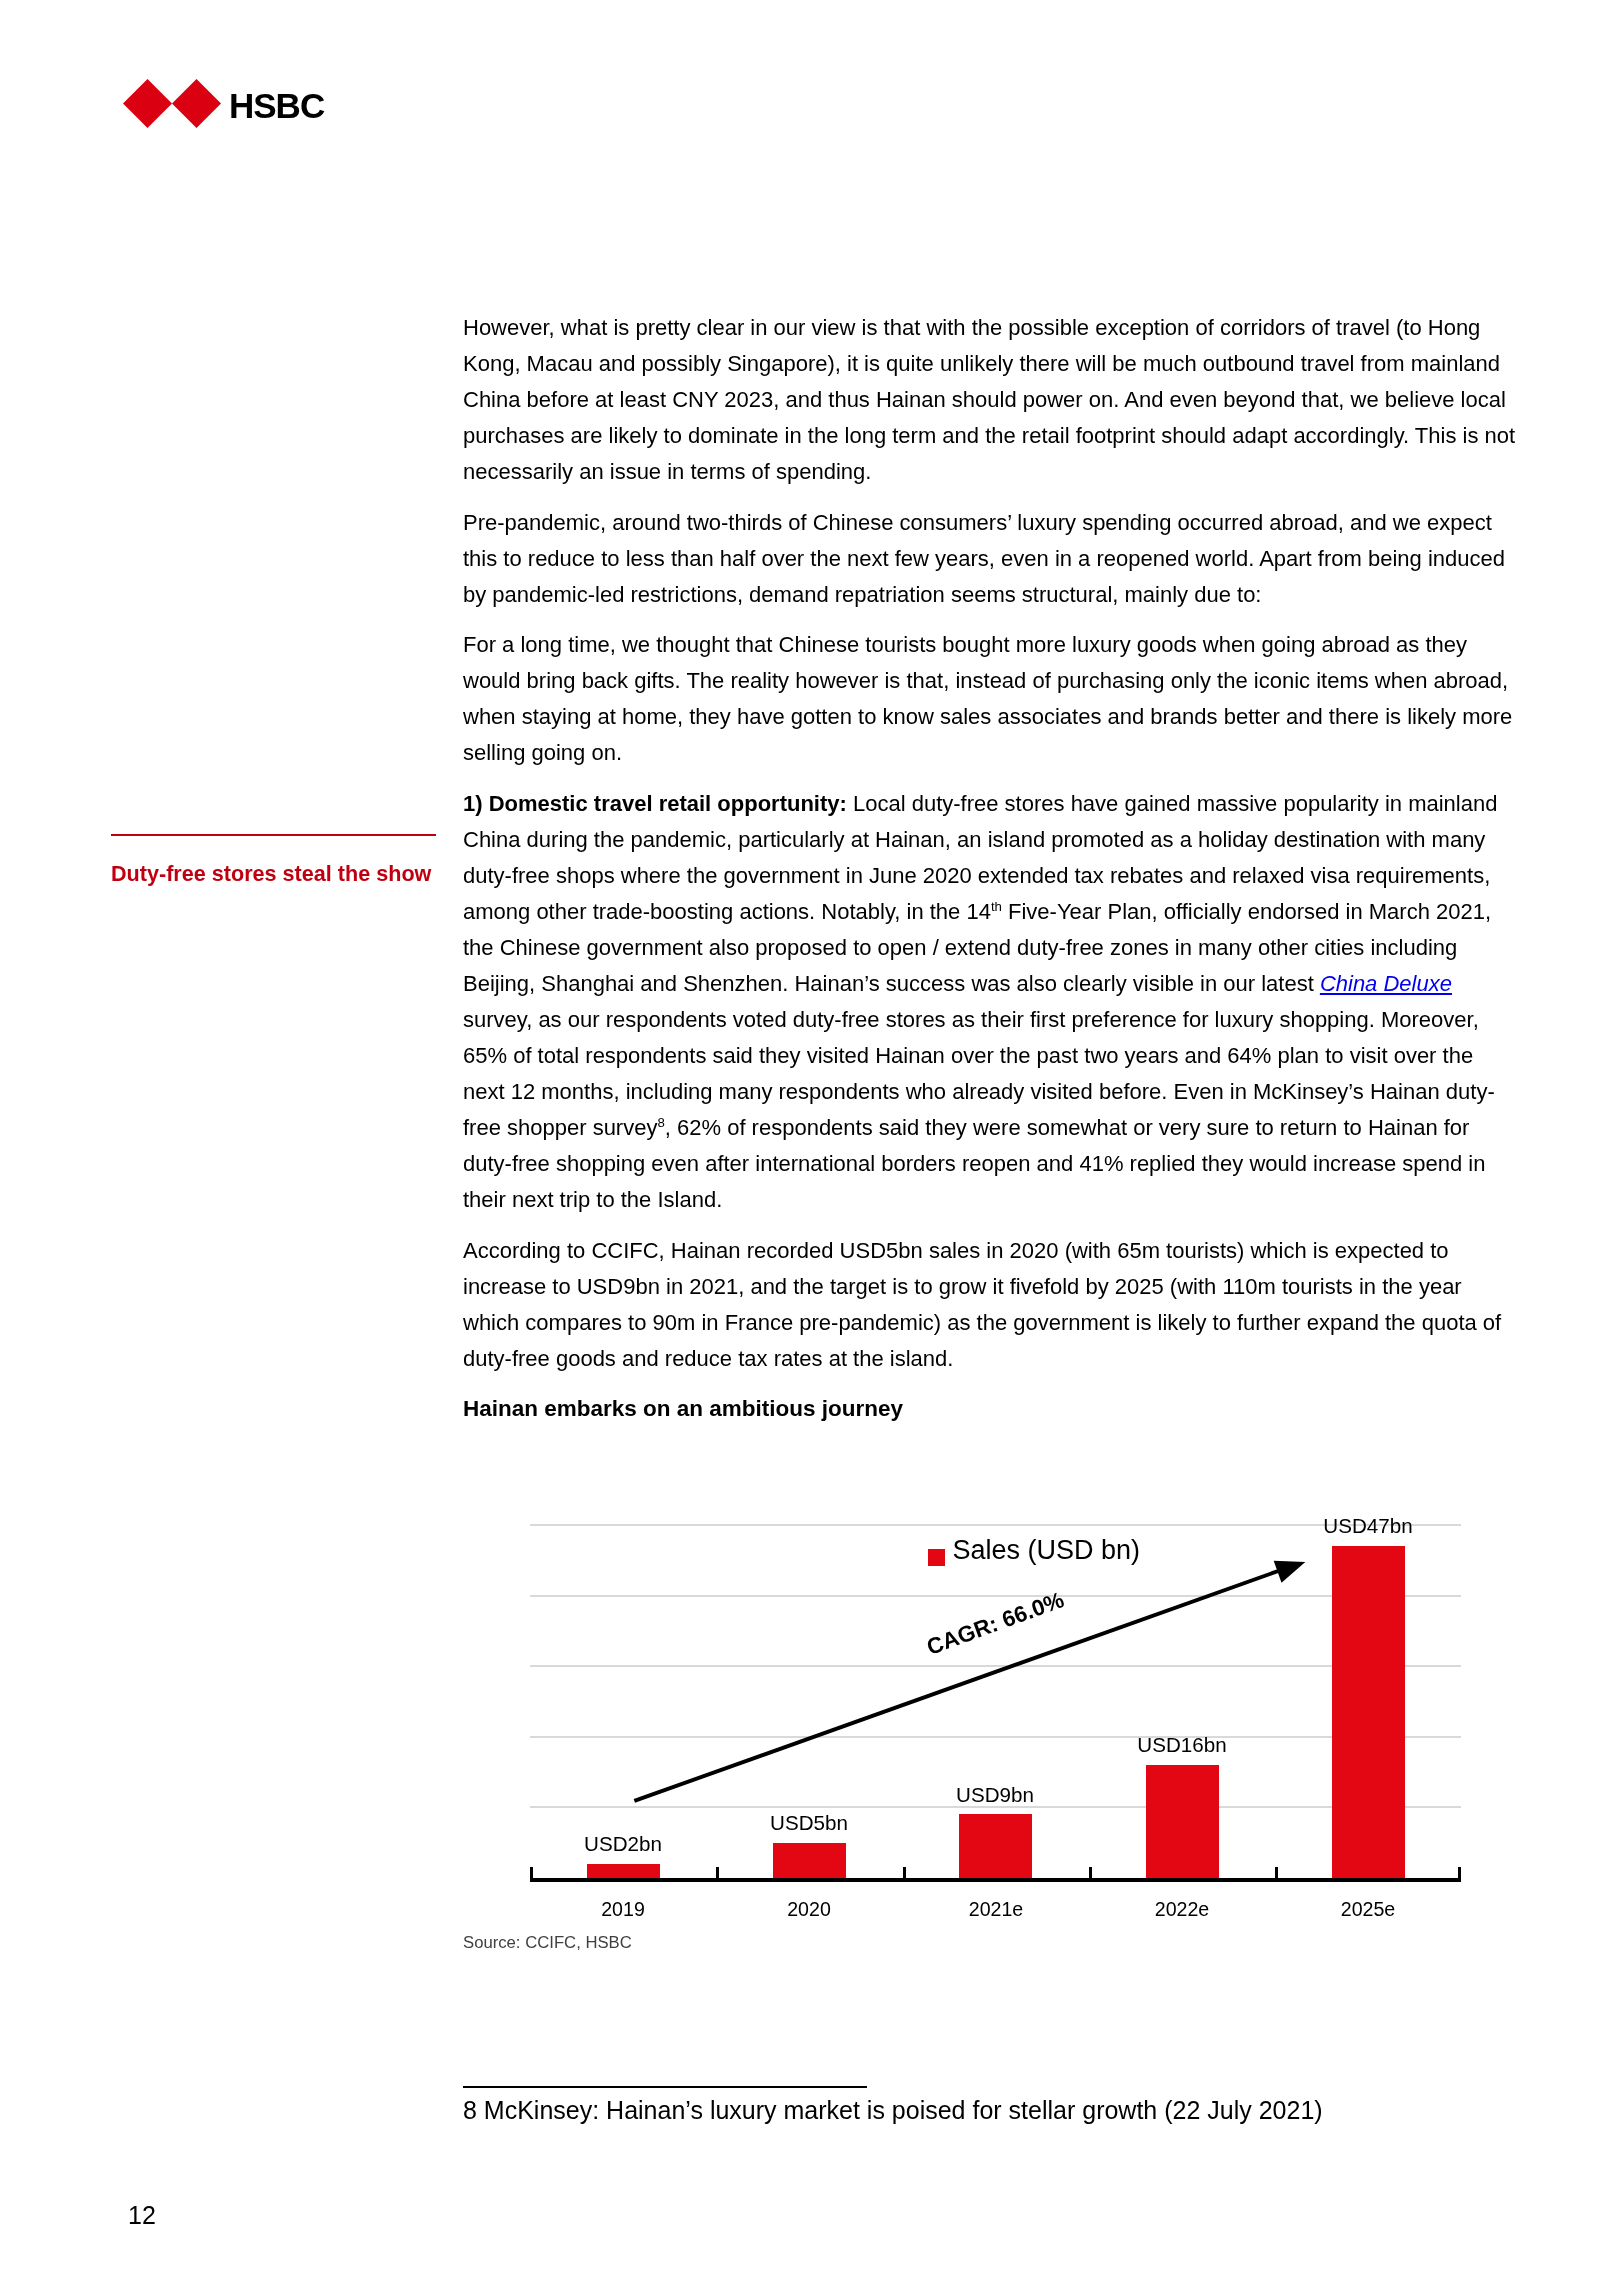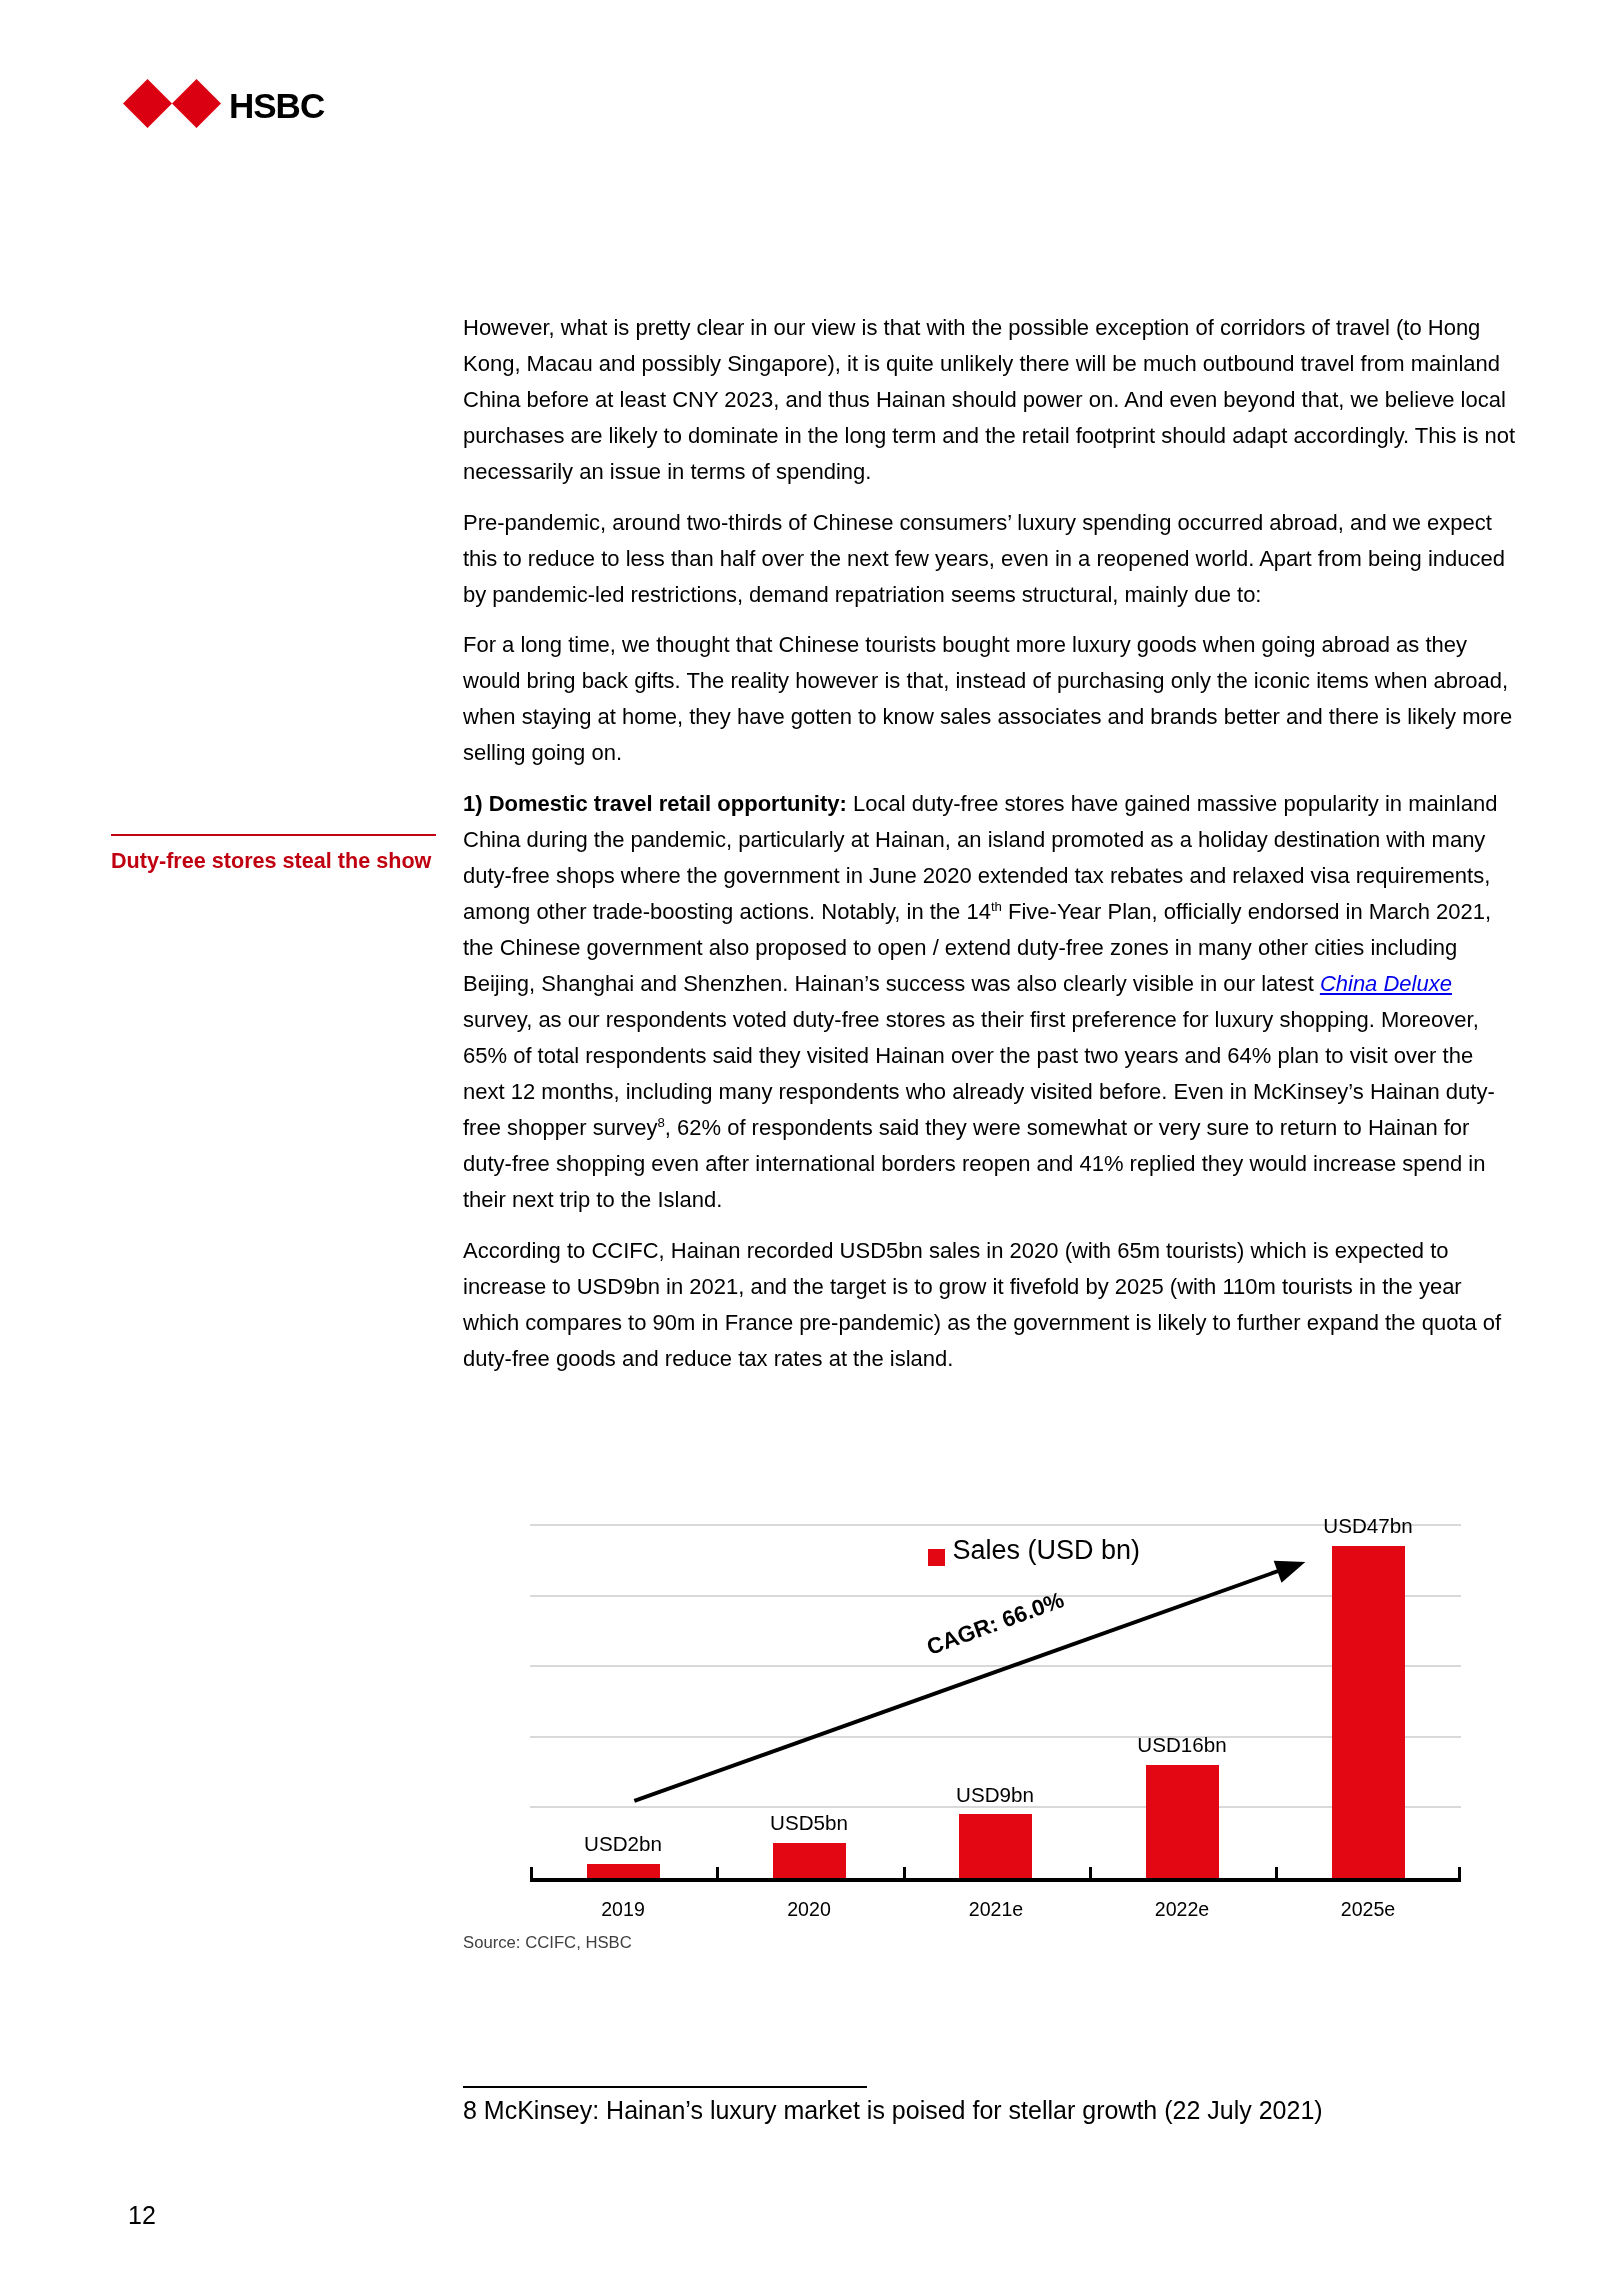--- a/index.html
+++ b/index.html
@@ -10,21 +10,21 @@
   
   .logo-wrap{left:123px;top:72px;width:255px;height:63px;}
   .logo-hex{position:absolute;left:0;top:1px;}
   .logo-word{position:absolute;left:106px;top:13.7px;font-size:35px;font-weight:bold;letter-spacing:-1px;}
   .masthead{right:120px;top:57px;text-align:right;font-size:24.5px;line-height:33px;}
   .masthead .bold{font-weight:bold;}
   .masthead .dot{font-size:14.7px;vertical-align:2.9px;margin:0 6.9px;}
 
   
   .sidenote{left:111px;top:834px;width:325px;border-top:2.9px solid #c00010;
-            padding-top:10px;color:#c00010;font-weight:bold;font-size:21.6px;line-height:30px;}
+            padding-top:23px;color:#c00010;font-weight:bold;font-size:21.6px;line-height:30px;}
 
   
   .content{left:463px;top:310px;width:1055px;font-size:22px;line-height:36px;text-align:left;}
   .content p{margin:0 0 14.7px 0;}
   .content sup{font-size:60%;line-height:0;vertical-align:super;}
   a.doclink{color:#0000ee;font-style:italic;text-decoration:underline;}
   .chart-title{font-weight:bold;font-size:22.5px;margin-top:9.8px;}
 
   
   .chart{left:490px;top:1509px;width:1039px;height:431px;}
@@ -63,20 +63,21 @@
 
 
   <div class="abs sidenote">Duty-free stores steal the show</div>
 
   <div class="abs content">
     <p>However, what is pretty clear in our view is that with the possible exception of corridors of travel (to Hong Kong, Macau and possibly Singapore), it is quite unlikely there will be much outbound travel from mainland China before at least CNY 2023, and thus Hainan should power on. And even beyond that, we believe local purchases are likely to dominate in the long term and the retail footprint should adapt accordingly. This is not necessarily an issue in terms of spending.</p>
     <p>Pre-pandemic, around two-thirds of Chinese consumers’ luxury spending occurred abroad, and we expect this to reduce to less than half over the next few years, even in a reopened world. Apart from being induced by pandemic-led restrictions, demand repatriation seems structural, mainly due to:</p>
     <p>For a long time, we thought that Chinese tourists bought more luxury goods when going abroad as they would bring back gifts. The reality however is that, instead of purchasing only the iconic items when abroad, when staying at home, they have gotten to know sales associates and brands better and there is likely more selling going on.</p>
     <p><b>1) Domestic travel retail opportunity:</b><span> Local duty-free stores have gained massive popularity in mainland China during the pandemic, particularly at Hainan, an island promoted as a holiday destination with many duty-free shops where the government in June 2020 extended tax rebates and relaxed visa requirements, among other trade-boosting actions. Notably, in the 14</span><sup>th</sup><span> Five-Year Plan, officially endorsed in March 2021, the Chinese government also proposed to open / extend duty-free zones in many other cities including Beijing, Shanghai and Shenzhen. Hainan’s success was also clearly visible in our latest </span><a class="doclink" href="#">China Deluxe</a><span> survey, as our respondents voted duty-free stores as their first preference for luxury shopping. Moreover, 65% of total respondents said they visited Hainan over the past two years and 64% plan to visit over the next 12 months, including many respondents who already visited before. Even in McKinsey’s Hainan duty-free shopper survey</span><sup>8</sup><span>, 62% of respondents said they were somewhat or very sure to return to Hainan for duty-free shopping even after international borders reopen and 41% replied they would increase spend in their next trip to the Island.</span></p>
     <p>According to CCIFC, Hainan recorded USD5bn sales in 2020 (with 65m tourists) which is expected to increase to USD9bn in 2021, and the target is to grow it fivefold by 2025 (with 110m tourists in the year which compares to 90m in France pre-pandemic) as the government is likely to further expand the quota of duty-free goods and reduce tax rates at the island.</p>
+    <div class="chart-title">Hainan embarks on an ambitious journey</div>
   </div>
 
   <div class="abs chart">
     <div class="plot">
         <div class="gridline" style="top: 281px; background: rgb(217, 217, 217);"></div>
         <div class="gridline" style="top: 211px; background: rgb(217, 217, 217);"></div>
         <div class="gridline" style="top: 140px; background: rgb(217, 217, 217);"></div>
         <div class="gridline" style="top: 70px; background: rgb(217, 217, 217);"></div>
         <div class="gridline" style="top: -1px; background: rgb(217, 217, 217);"></div>
         <div class="bar" style="left: 57px; width: 73px; height: 14px; background: rgb(227, 6, 19);"></div>

